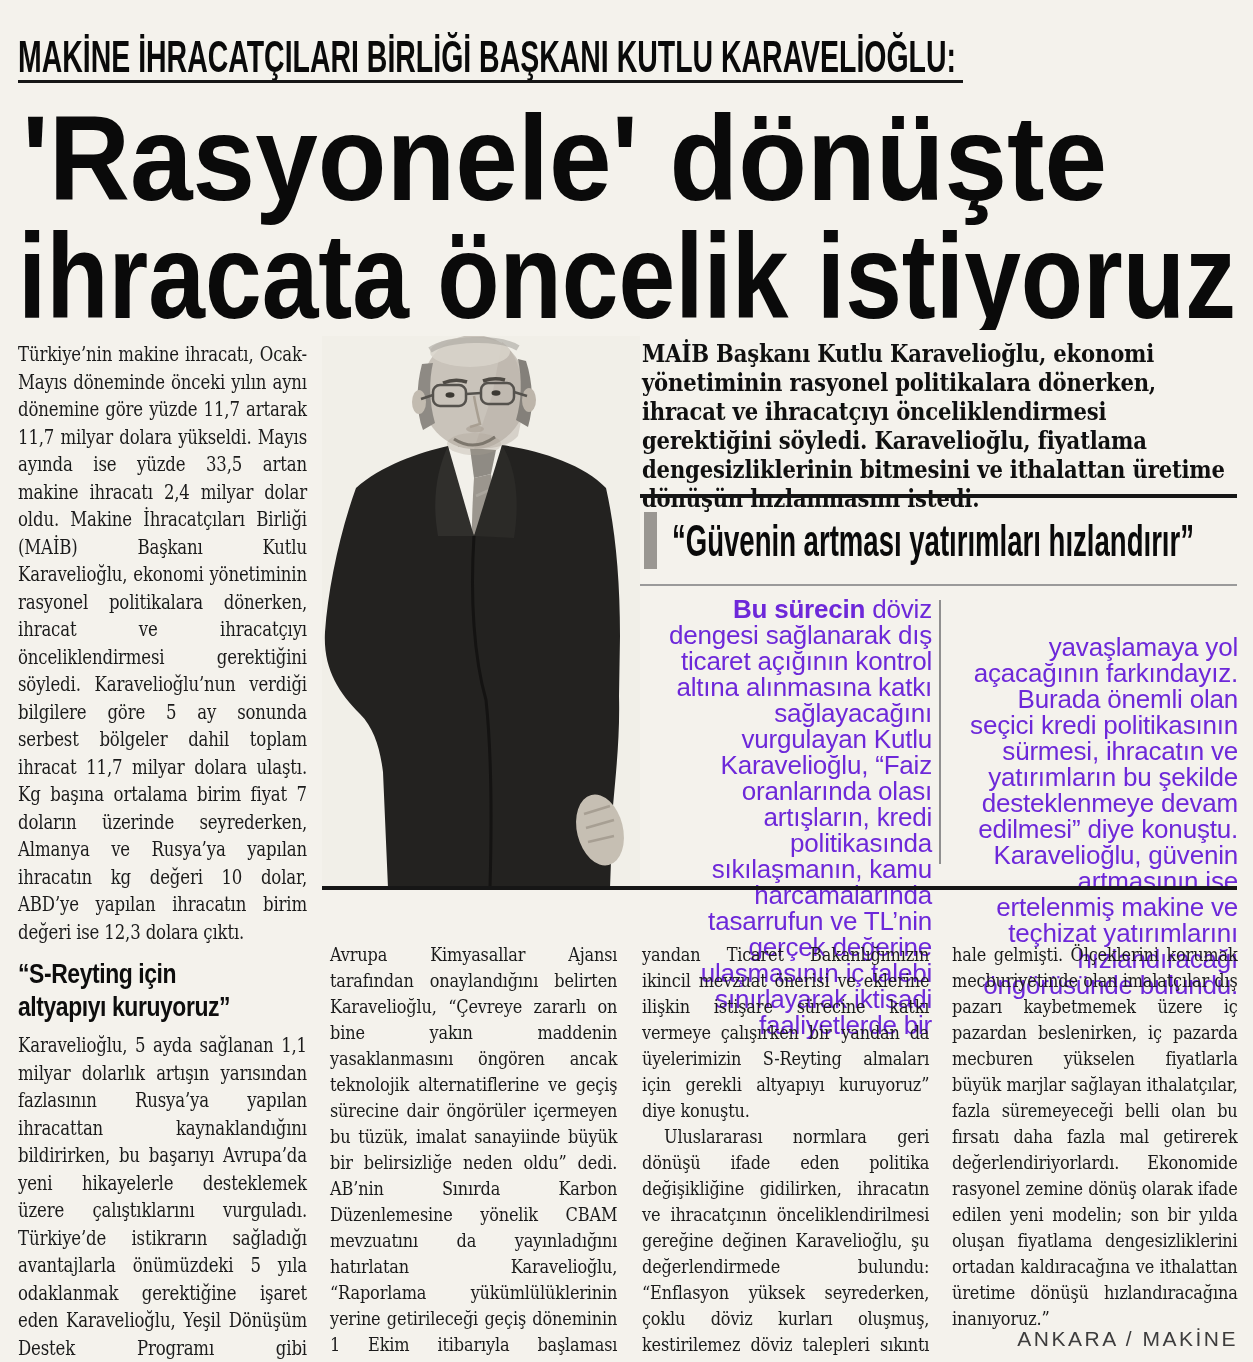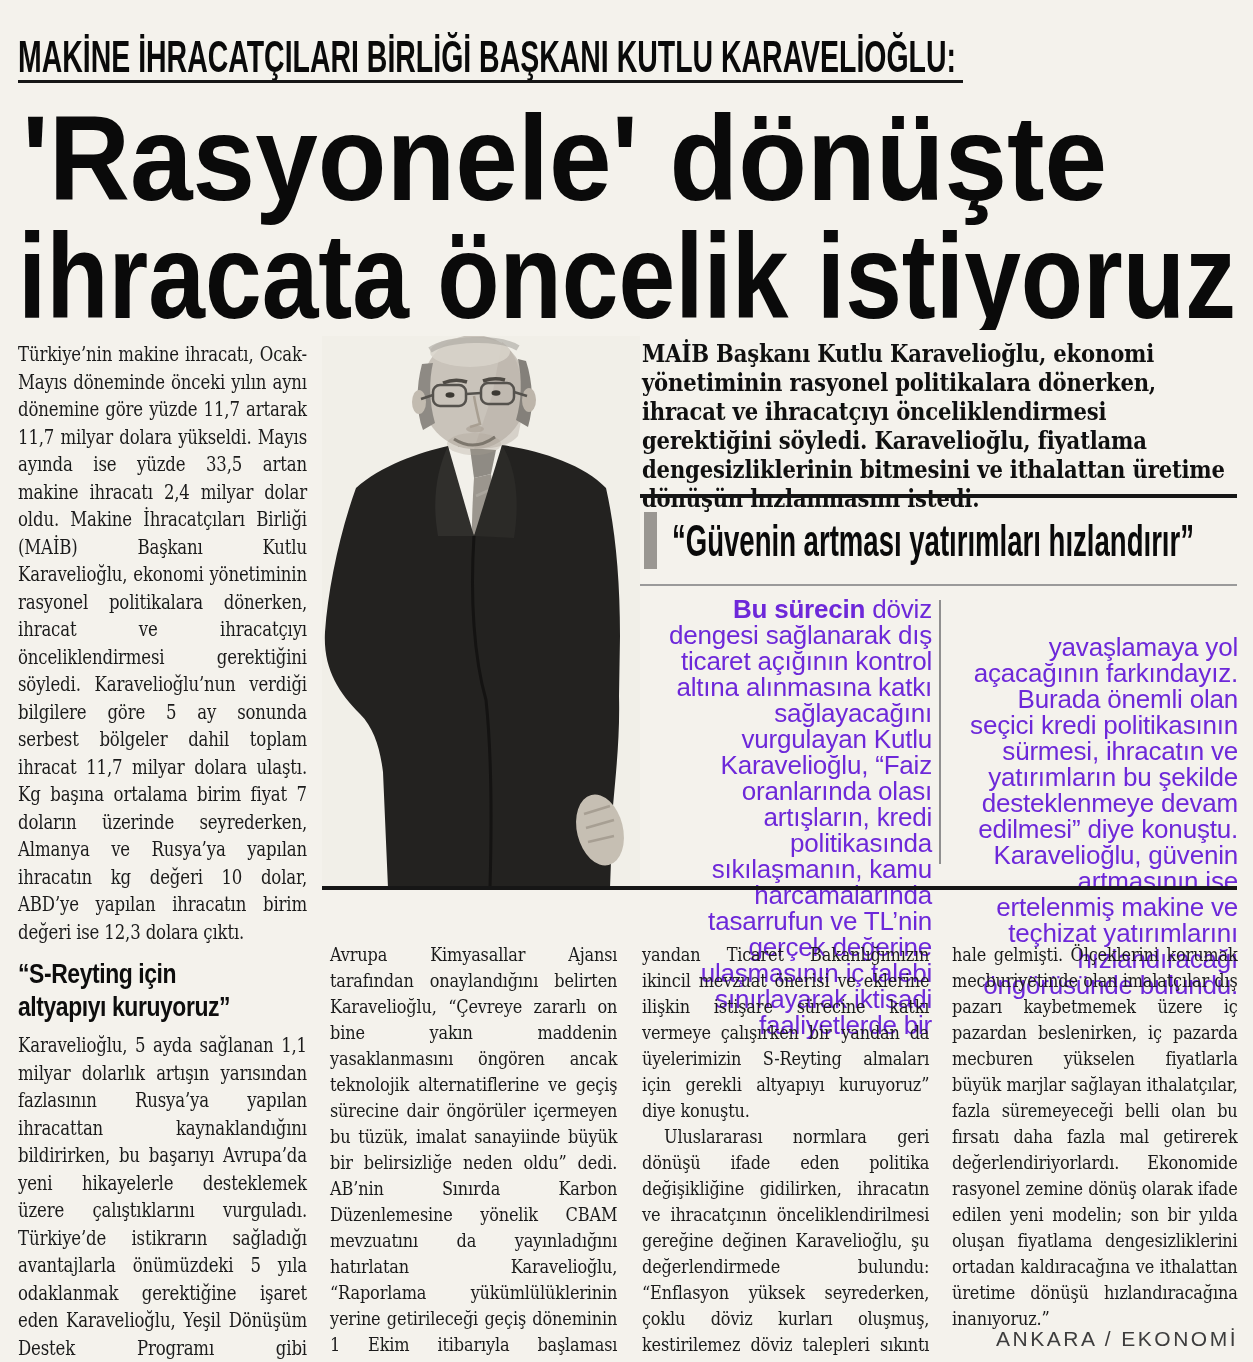--- a/index.html
+++ b/index.html
@@ -137,13 +137,13 @@
   <p>Avrupa Kimyasallar Ajansı tarafından onaylandığını belirten Karavelioğlu, “Çevreye zararlı on bine yakın maddenin yasaklanmasını öngören ancak teknolojik alternatiflerine ve geçiş sürecine dair öngörüler içermeyen bu tüzük, imalat sanayiinde büyük bir belirsizliğe neden oldu” dedi. AB’nin Sınırda Karbon Düzenlemesine yönelik CBAM mevzuatını da yayınladığını hatırlatan Karavelioğlu, “Raporlama yükümlülüklerinin yerine getirileceği geçiş döneminin 1 Ekim itibarıyla başlaması bekleniyor. Biz de bir</p>
 </div>
 <div class="abs serif bottomcol cond" style="left:642px;top:941px;width:338px;">
   <p>yandan Ticaret Bakanlığımızın ikincil mevzuat önerisi ve eklerine ilişkin istişare sürecine katkı vermeye çalışırken bir yandan da üyelerimizin S-Reyting almaları için gerekli altyapıyı kuruyoruz” diye konuştu.</p>
   <p class="indent">Uluslararası normlara geri dönüşü ifade eden politika değişikliğine gidilirken, ihracatın ve ihracatçının önceliklendirilmesi gereğine değinen Karavelioğlu, şu değerlendirmede bulundu: “Enflasyon yüksek seyrederken, çoklu döviz kurları oluşmuş, kestirilemez döviz talepleri sıkıntı yaratır</p>
 </div>
 <div class="abs serif bottomcol cond" style="left:952px;top:941px;width:336px;">
   <p>hale gelmişti. Ölçeklerini korumak mecburiyetinde olan imalatçılar dış pazarı kaybetmemek üzere iç pazardan beslenirken, iç pazarda mecburen yükselen fiyatlarla büyük marjlar sağlayan ithalatçılar, fazla süremeyeceği belli olan bu fırsatı daha fazla mal getirerek değerlendiriyorlardı. Ekonomide rasyonel zemine dönüş olarak ifade edilen yeni modelin; son bir yılda oluşan fiyatlama dengesizliklerini ortadan kaldıracağına ve ithalattan üretime dönüşü hızlandıracağına inanıyoruz.”</p>
 </div>
 
-<div class="abs byline" style="left:952px;top:1327px;width:286px;">ANKARA / EKONOMİ</div>
+<div class="abs byline" style="left:952px;top:1327px;width:286px;">ANKARA / MAKİNE</div>
 
 </body></html>

